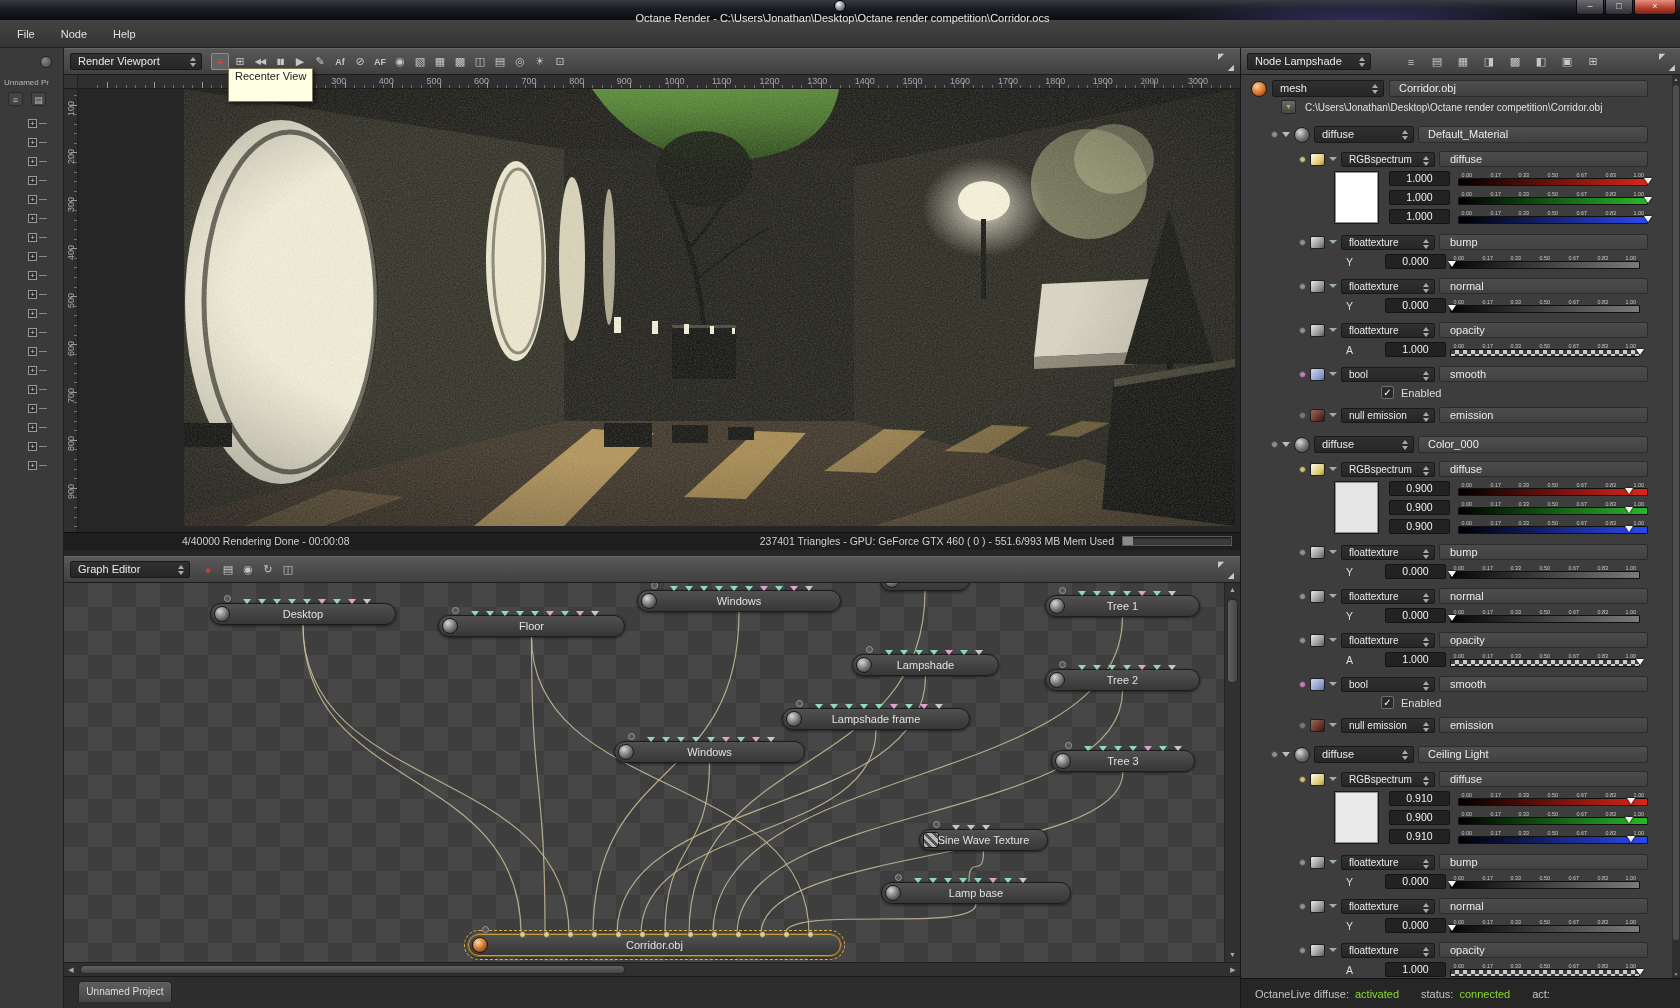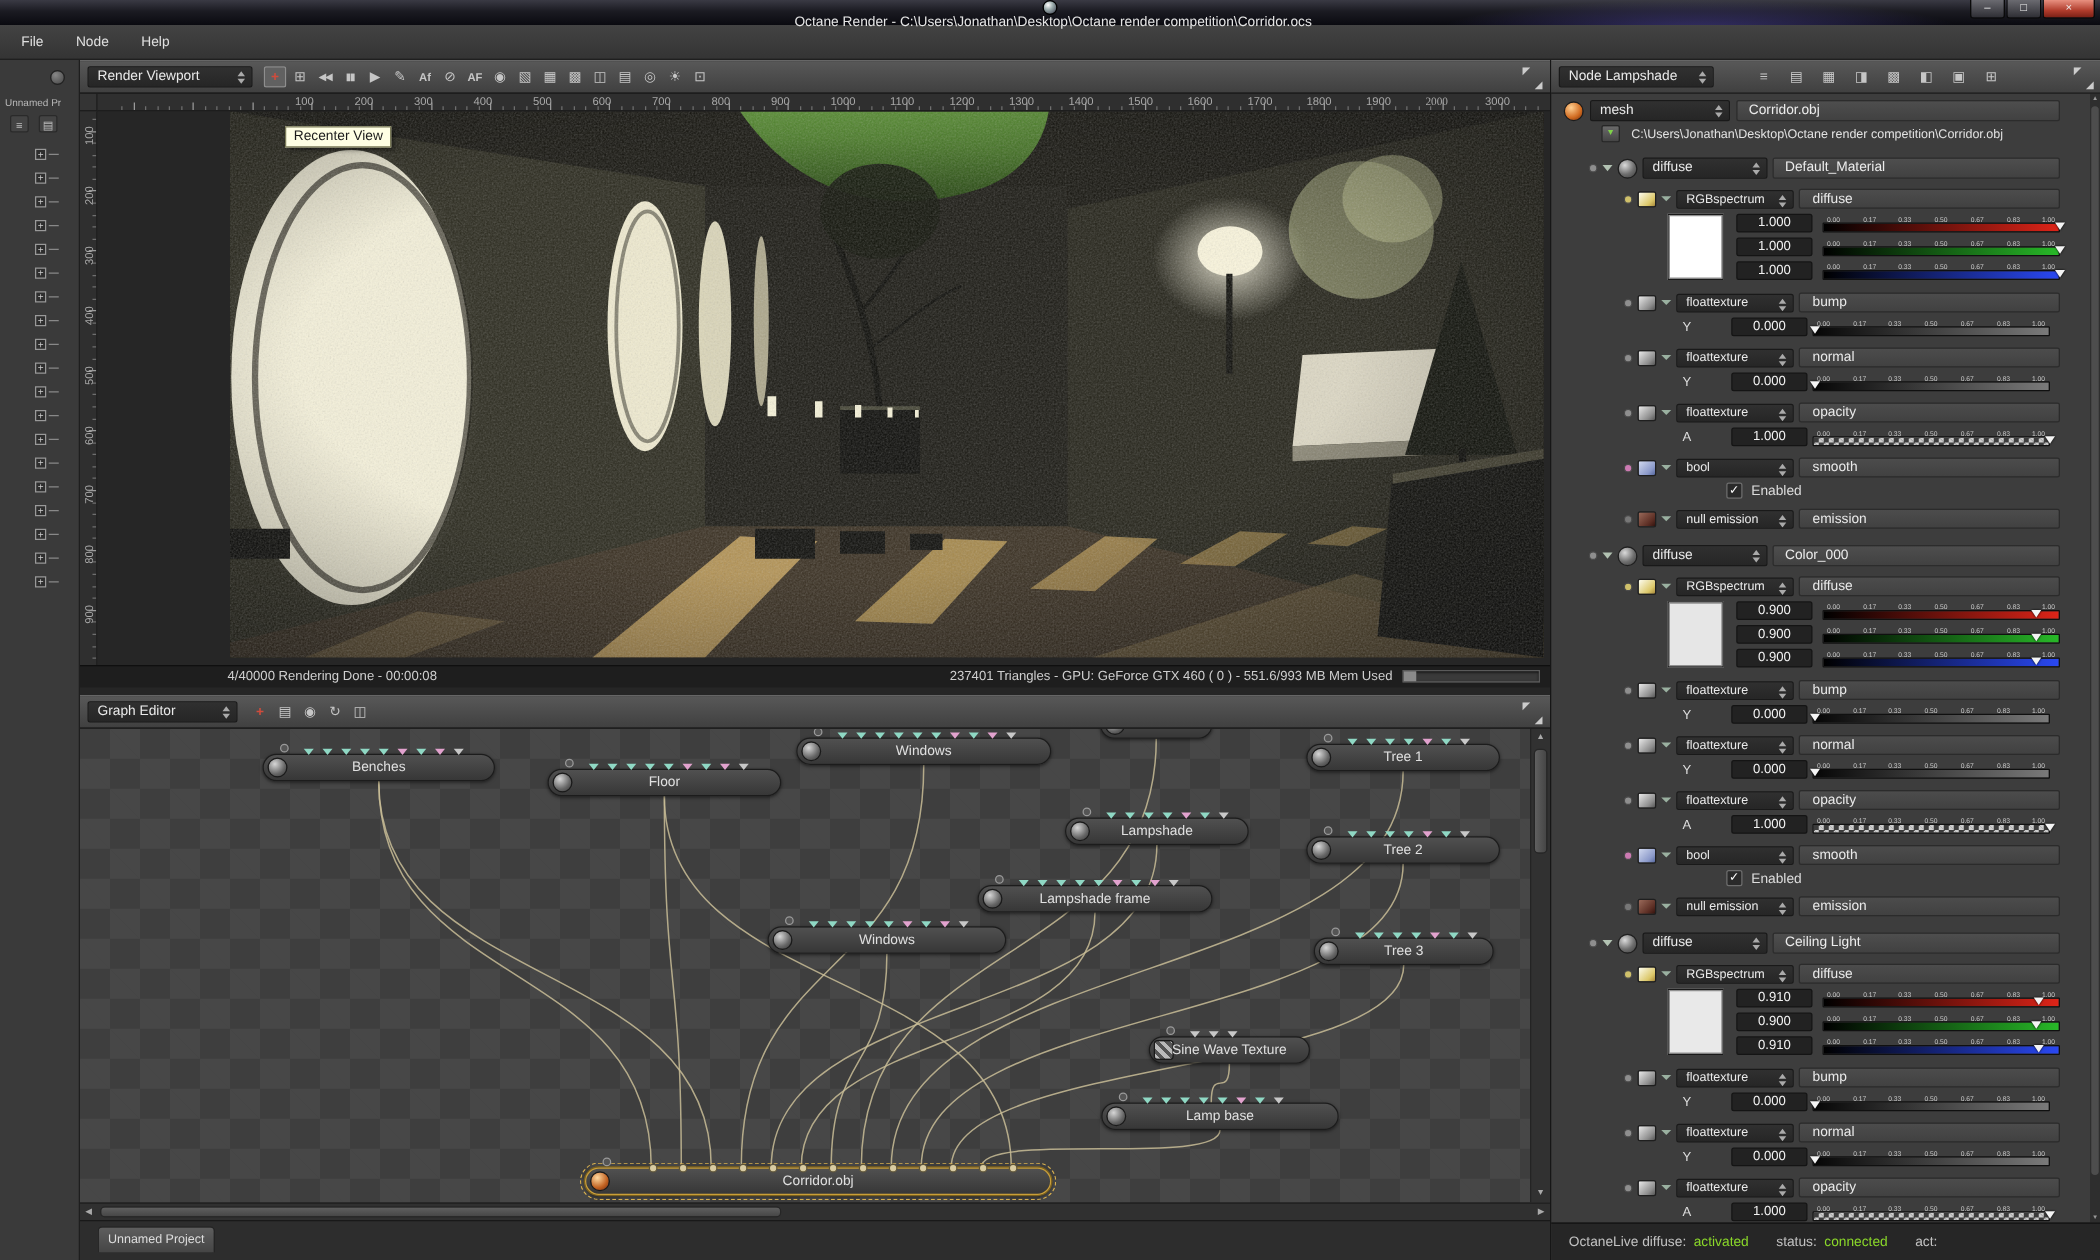--- a/index.html
+++ b/index.html
@@ -67,22 +67,22 @@
   
   .vp-head { left:0; top:0; width:1176px; height:27px; }
   .ruler-corner { position:absolute; left:0; top:27px; width:14px; height:14px; background:#343434;
     border-right:1px solid #1d1d1d; border-bottom:1px solid #1d1d1d; z-index:6;}
   .ruler-top { position:absolute; left:14px; top:27px; width:1162px; height:14px; background:#2f2f2f;
     border-bottom:1px solid #1d1d1d; overflow:hidden; z-index:5;}
   .rlab { position:absolute; top:1px; font-size:9px; color:#a8a8a8; }
   .tick { position:absolute; bottom:0; width:1px; height:3px; background:#6f6f6f; }
   .tick.maj { height:6px; background:#9a9a9a; }
   .tooltip { position:absolute; left:164px; top:20px; z-index:50; background:#ffffe4; color:#1a1a1a;
-    border:1px solid #7a7a58; padding:1px 6px 2px 6px; font-size:11px;
-    box-shadow:2px 2px 4px rgba(0,0,0,.55); white-space:nowrap;margin-top:33px;}
+    border:1px solid #7a7a58; padding:1px 6px 19px 6px; font-size:11px;
+    box-shadow:2px 2px 4px rgba(0,0,0,.55); white-space:nowrap;}
   .vp-canvas { position:absolute; left:0; top:41px; width:1176px; height:443px; background:#262626; overflow:hidden;}
   .ruler-left { position:absolute; left:0; top:0; width:14px; height:443px; background:#2f2f2f;
     border-right:1px solid #1d1d1d; overflow:hidden; z-index:5;}
   .rlab-v { position:absolute; left:2px; font-size:9px; color:#a8a8a8; transform-origin:0 0; transform:rotate(-90deg);}
   .htick { position:absolute; right:0; height:1px; width:3px; background:#6f6f6f;}
   .htick.maj { width:6px; background:#9a9a9a;}
   .render { position:absolute; left:120px; top:0; width:1051px; height:437px; }
   .vp-status { position:absolute; left:0; top:484px; width:1176px; height:18px; background:#1e1e1e;
     border-top:1px solid #0f0f0f; font-size:10.5px; color:#cfcfcf; z-index:6;}
   .vps-left { position:absolute; left:118px; top:2px; }
@@ -665,21 +665,21 @@
             <span class="tpin"></span>
             <span class="tpin"></span>
             <span class="tpin"></span>
             <span class="tpin"></span>
             <span class="tpin"></span>
             <span class="tpin p"></span>
             <span class="tpin"></span>
             <span class="tpin p"></span>
             <span class="tpin g"></span>
           </div>
-          <span class="glabel">Benches</span>
+          <span class="glabel">Desktop</span>
         </div>
         <div class="gnode" style="left: 374px; top: 32px; width: 187px;">
           <span class="gicon"></span>
           <div class="gpins">
             <span class="tpin"></span>
             <span class="tpin"></span>
             <span class="tpin"></span>
             <span class="tpin"></span>
             <span class="tpin"></span>
             <span class="tpin p"></span>

